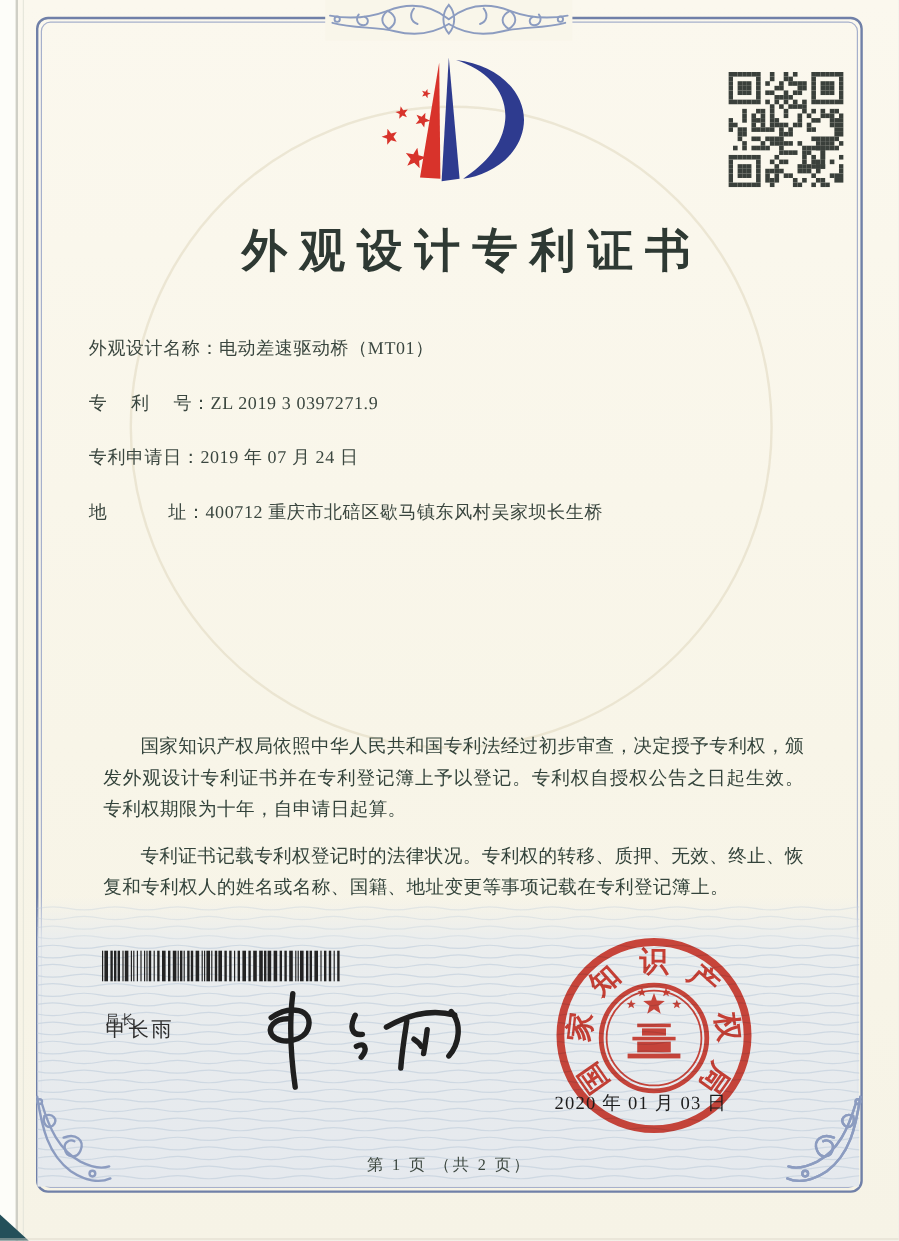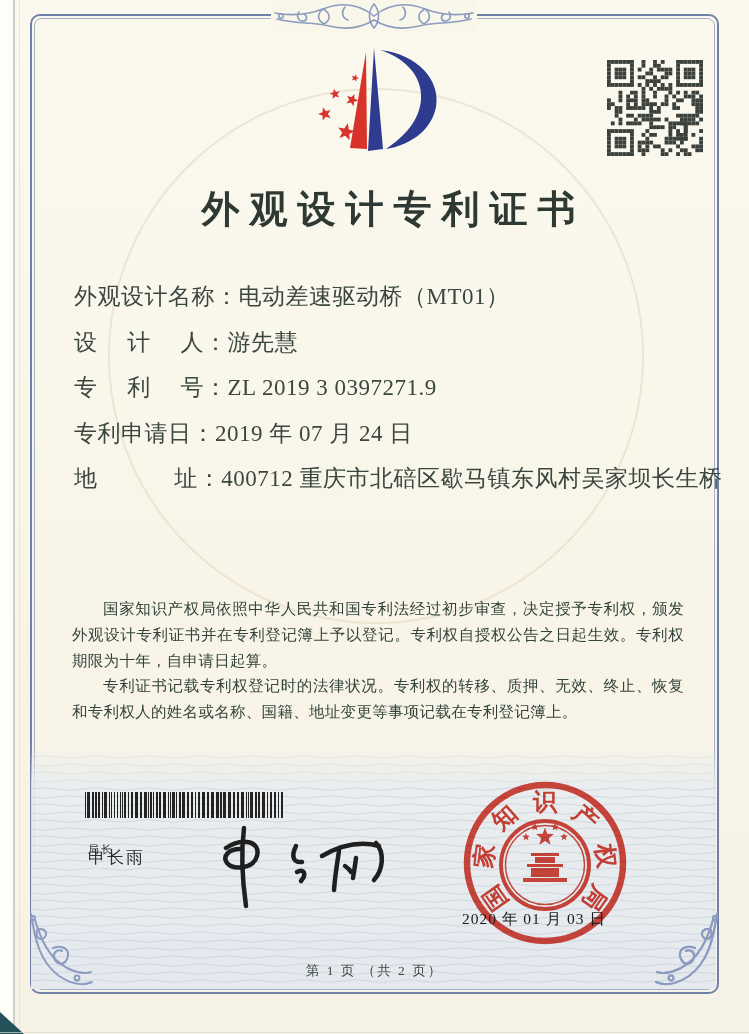--- a/index.html
+++ b/index.html
@@ -15,26 +15,26 @@
   .scan-edge2{left:19px;top:0;bottom:0;width:1px;background:#e7e7dc;}
   .corner-dark{left:0;bottom:0;width:0;height:0;border-bottom:22px solid #24505a;border-right:24px solid transparent;}
   .bottom-edge{left:0;right:0;bottom:1px;height:1px;background:#d9d6c9;opacity:.7;}
   
   .frame{left:30px;top:14px;width:685px;height:976px;border:2px solid var(--frame);border-radius:10px;}
   .frame-inner{position:absolute;inset:2px;border:1px solid var(--frame-light);border-radius:8px;}
   .watermark-circle{left:108px;top:88px;width:532px;height:532px;border:2px solid rgba(214,205,176,.40);border-radius:50%;}
   
   .cert-no{left:74px;top:70px;font-size:16px;letter-spacing:2px;color:var(--ink);}
   .title{left:0;right:0;top:184px;text-align:center;font-size:38px;font-weight:bold;letter-spacing:10px;text-indent:10px;color:var(--title-ink);padding-left:28px;}
-  .fields{left:74px;top:281px;width:620px;font-size:23px;color:var(--ink);letter-spacing:.5px;}
+  .fields{left:74px;top:281px;width:620px;font-size:15px;color:var(--ink);letter-spacing:.5px;}
   .field-row{height:45.6px;white-space:pre;}
   .field-label{white-space:pre;}
   .grant-pair1{display:inline-block;width:298px;white-space:pre;}
   .paras{left:72px;top:596px;width:612px;font-size:15.5px;line-height:25.8px;color:#33433b;letter-spacing:.3px;text-align:justify;}
-  .paras p{margin:0;text-indent:2em;}
+  .paras p{margin:14px;text-indent:2em;}
   .officer-title{left:88px;top:842px;font-size:11px;color:#2e2e2e;letter-spacing:2px;}
   .officer-name{left:88px;top:846px;font-size:17px;color:#2e2e2e;letter-spacing:2px;}
   .seal-date{left:462px;top:909px;width:220px;font-size:15.5px;letter-spacing:1px;color:#1b1b1b;z-index:6;}
   .page-num{left:0;right:0;top:962px;text-align:center;font-size:13.5px;color:#3c473f;letter-spacing:2px;}
   .back-note{left:0;right:0;top:1004px;text-align:center;font-size:15px;color:#3c473f;letter-spacing:3px;}
   .seal-svg{left:435px;top:753px;mix-blend-mode:multiply;z-index:5;}
   .sig-svg{left:198px;top:818px;z-index:4;}
   svg{display:block;}
 </style>
 </head>
@@ -455,21 +455,20 @@
       <rect x="68" y="80" width="4" height="4" fill="#3a403b"></rect>
       <rect x="72" y="80" width="4" height="4" fill="#3a403b"></rect>
       <rect x="76" y="80" width="4" height="4" fill="#3a403b"></rect>
       <rect x="80" y="80" width="4" height="4" fill="#3a403b"></rect>
     </svg>
 
   <div class="abs title">外观设计专利证书</div>
 
   <div class="abs fields">
     <div class="field-row"><span class="field-label">外观设计名称：</span><span>电动差速驱动桥（MT01）</span></div>
-    <div class="field-row"><span class="field-label">设　 计　 人：</span><span>游先慧</span></div>
     <div class="field-row"><span class="field-label">专　 利　 号：</span><span>ZL 2019 3 0397271.9</span></div>
     <div class="field-row"><span class="field-label">专利申请日：</span><span>2019 年 07 月 24 日</span></div>
     <div class="field-row"><span class="field-label">地　　　 址：</span><span>400712 重庆市北碚区歇马镇东风村吴家坝长生桥</span></div>
   </div>
 
   <div class="abs paras">
     <p>国家知识产权局依照中华人民共和国专利法经过初步审查，决定授予专利权，颁发外观设计专利证书并在专利登记簿上予以登记。专利权自授权公告之日起生效。专利权期限为十年，自申请日起算。</p>
     <p>专利证书记载专利权登记时的法律状况。专利权的转移、质押、无效、终止、恢复和专利权人的姓名或名称、国籍、地址变更等事项记载在专利登记簿上。</p>
   </div>
 

